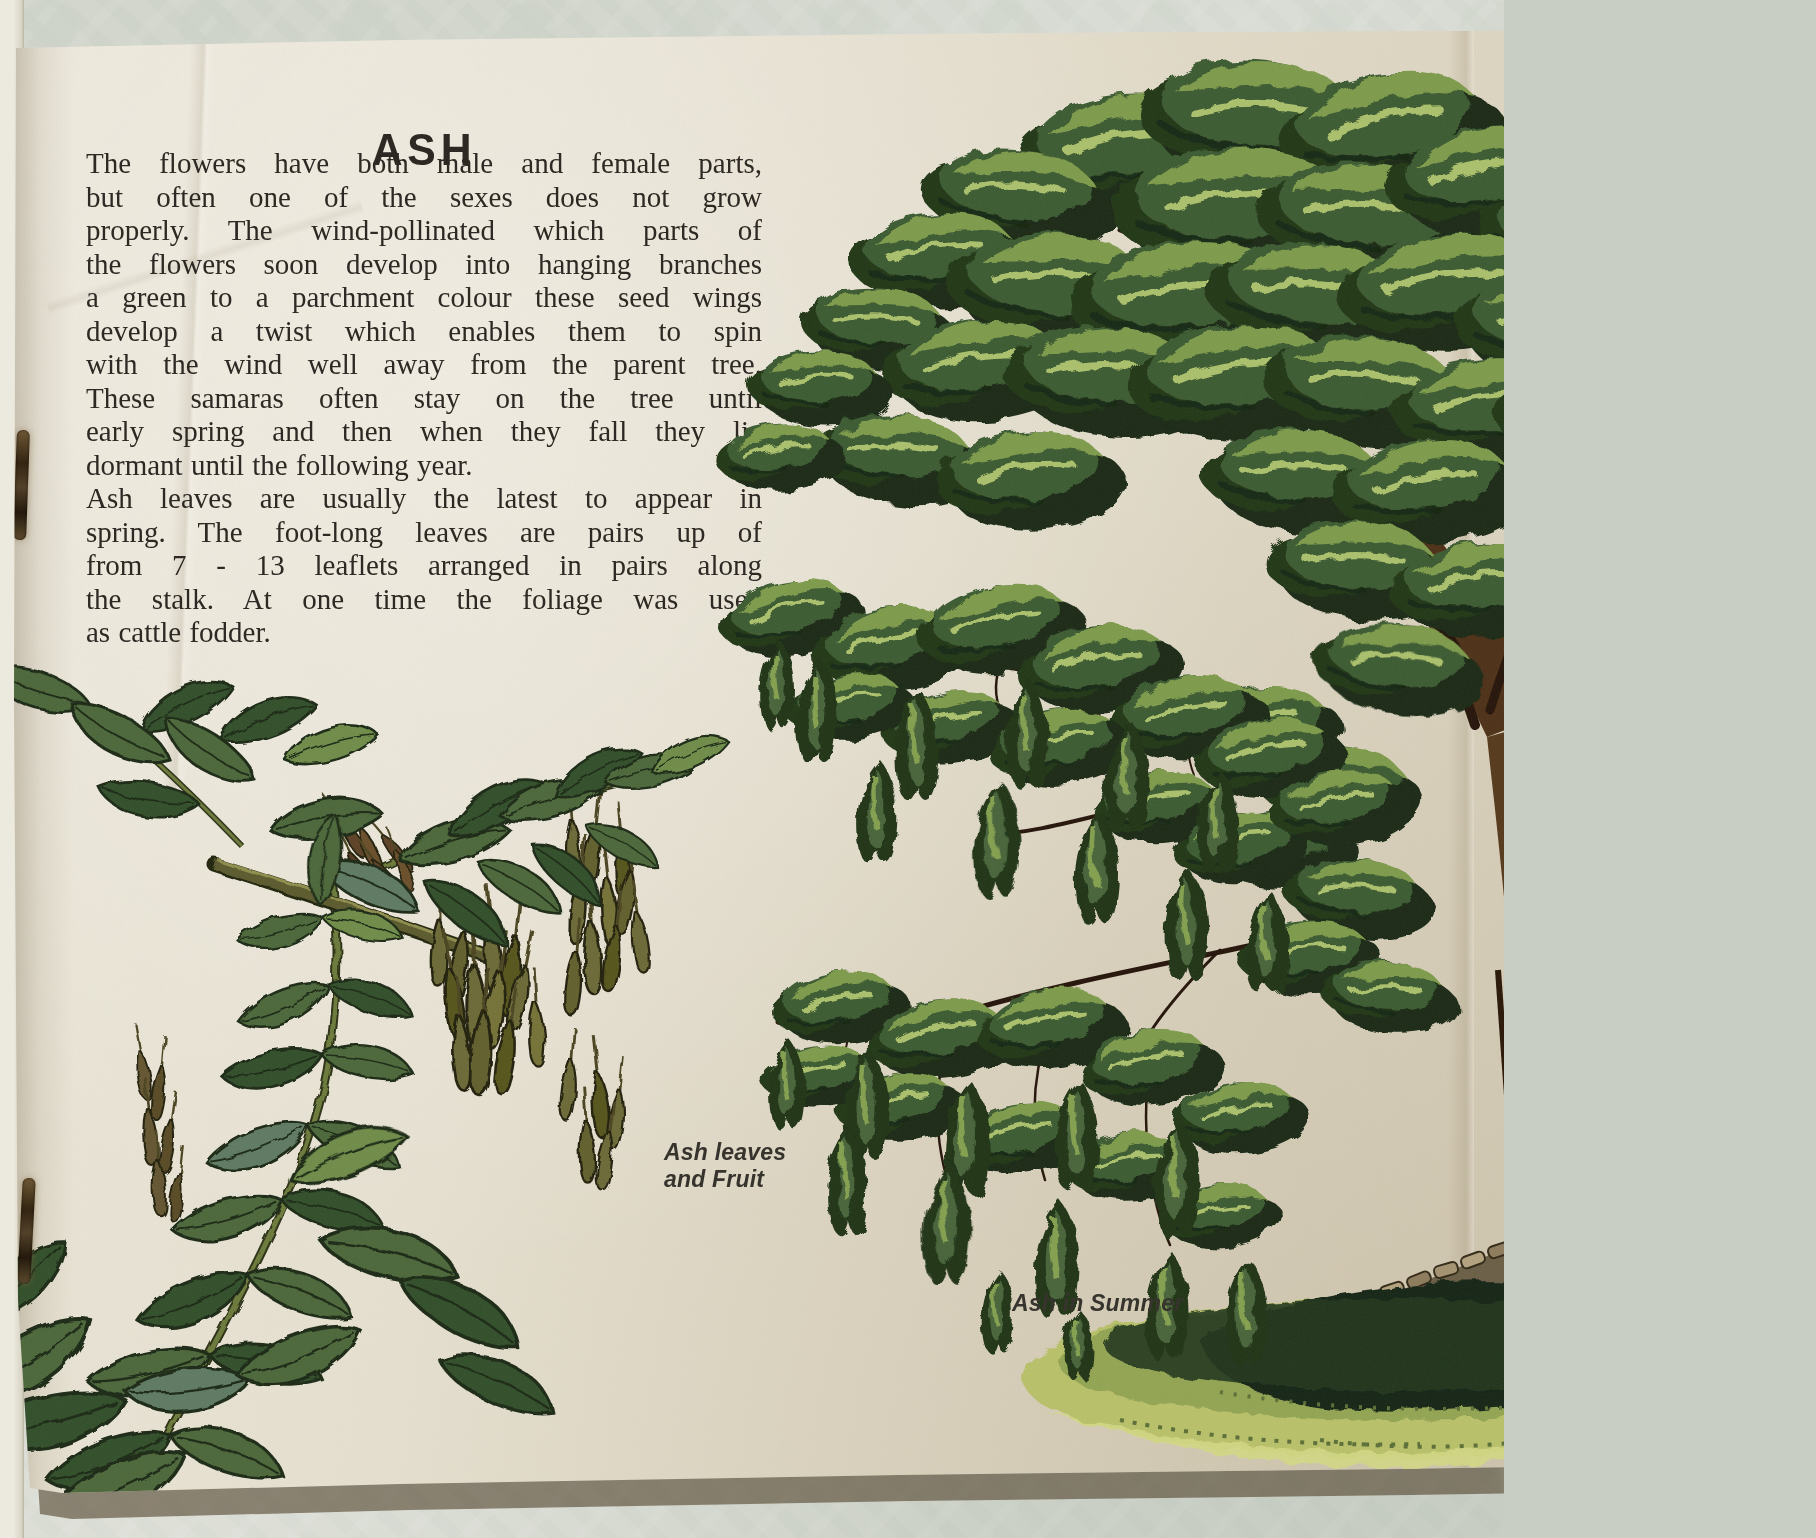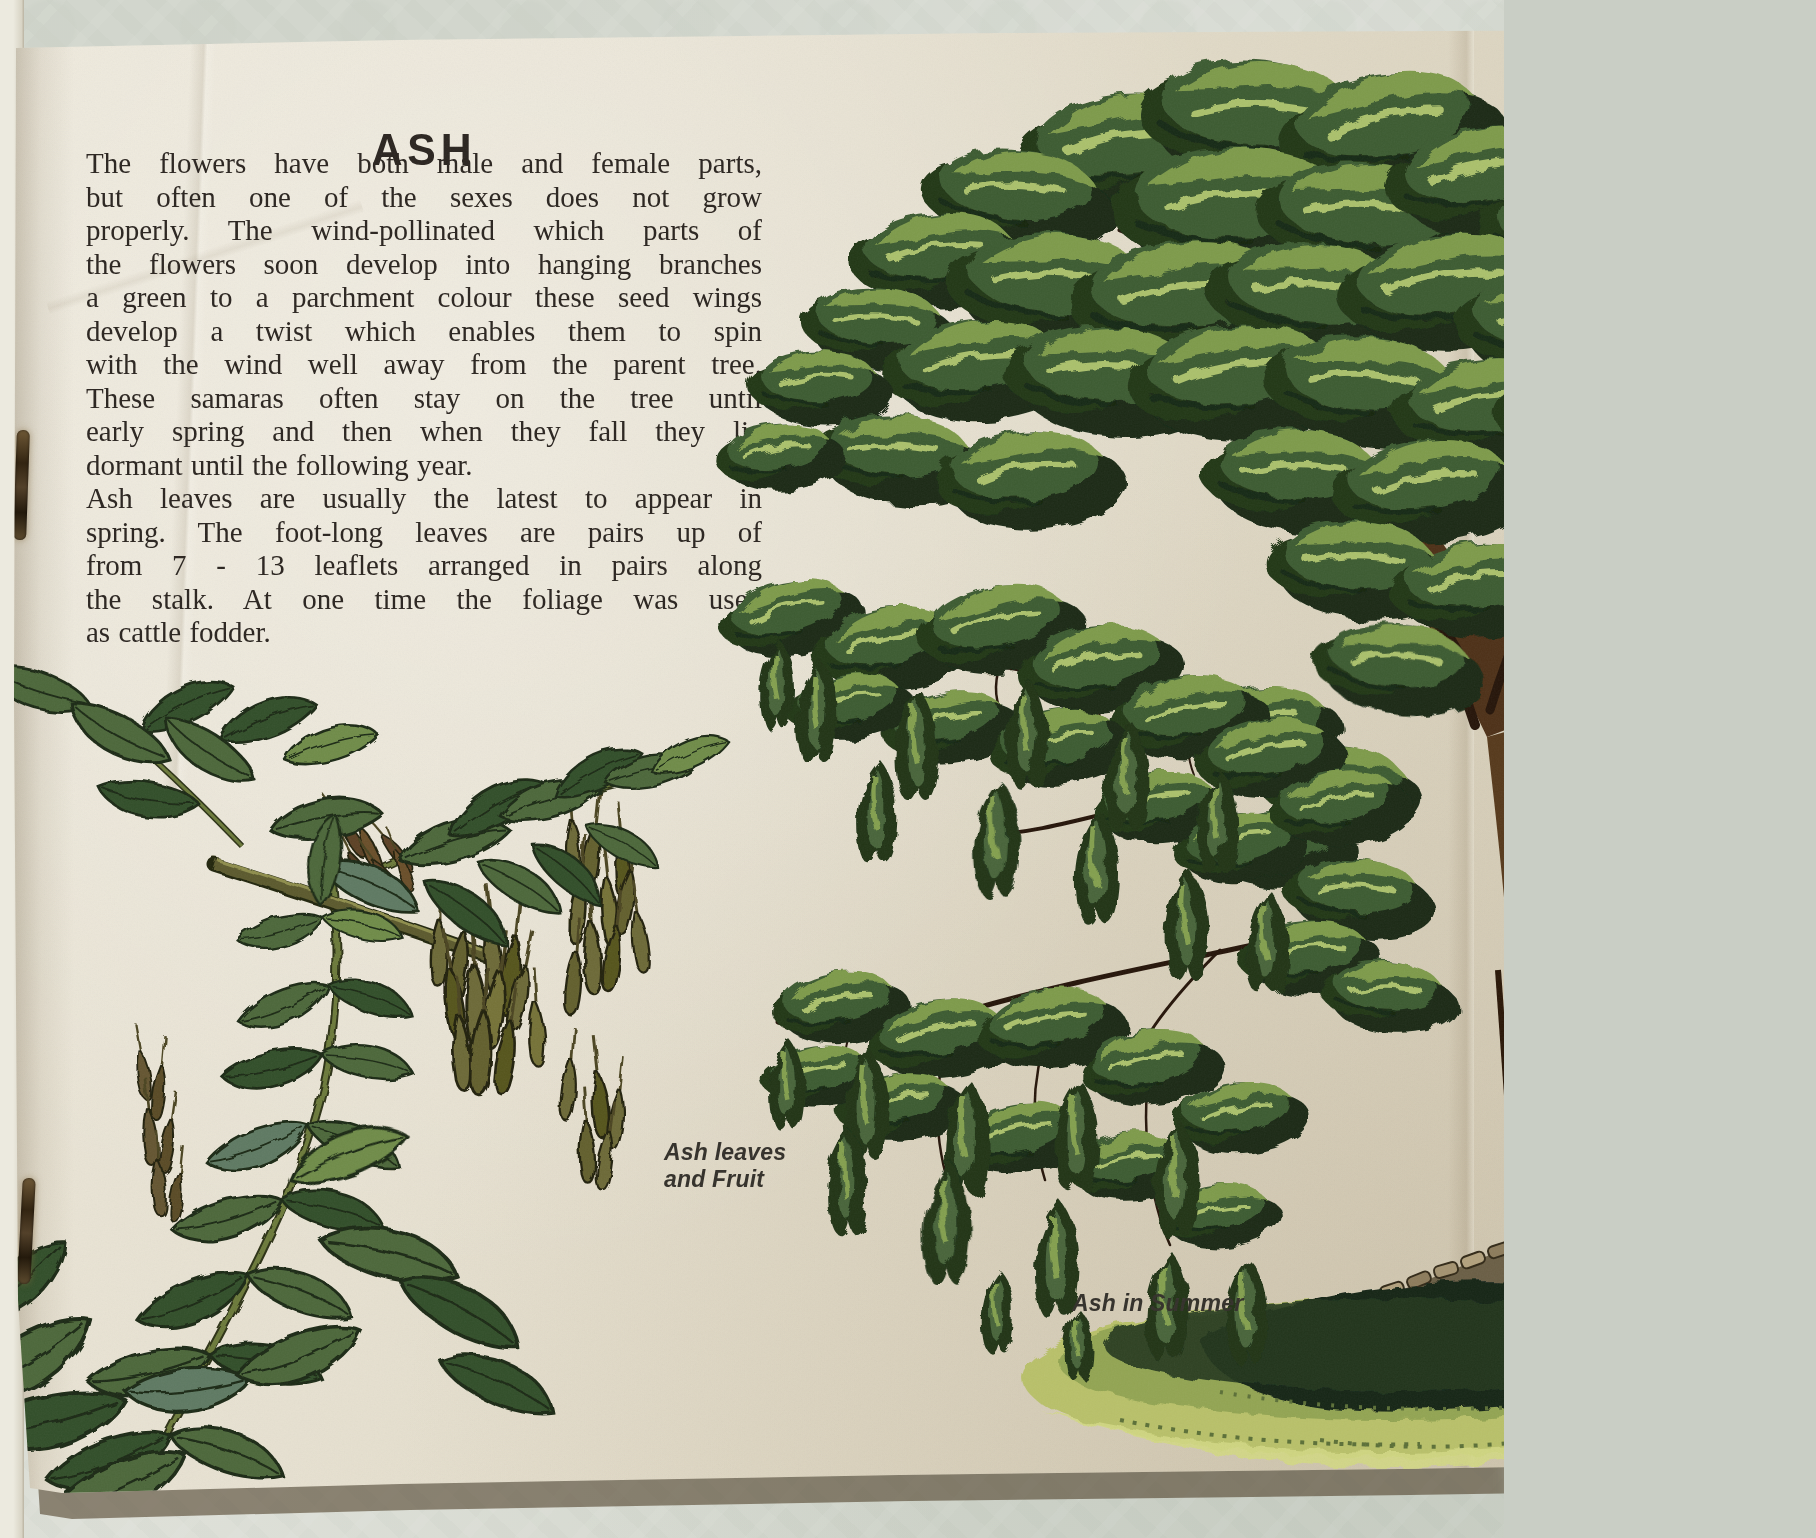--- a/index.html
+++ b/index.html
@@ -49,21 +49,21 @@
       letter-spacing:5px;color:#2b2520;transform:scaleX(.97);}
   .bodytext{position:absolute;left:86px;top:147px;width:676px;
       font-size:29px;line-height:33.5px;color:#2b2520;}
   .tline{text-align:justify;text-align-last:justify;height:33.5px;overflow:hidden;
       word-spacing:1px;}
   .tline.last{text-align-last:left;}
   .caption{position:absolute;font-family:"Liberation Sans",sans-serif;
       font-style:italic;font-weight:700;font-size:23px;line-height:27px;color:#33302a;
       letter-spacing:.2px;}
   .cap-leaves{left:664px;top:1139px;}
-  .cap-tree{left:1072px;top:1290px;text-align:center;}
+  .cap-tree{left:1012px;top:1290px;text-align:center;}
   .pagenum{position:absolute;left:1680px;top:1374px;font-size:44px;font-weight:700;
       color:#2b2520;letter-spacing:1px;}
   svg{position:absolute;overflow:visible;}
   .svg-tree{left:700px;top:20px;}
   .svg-leaves{left:20px;top:620px;}
 </style>
 </head>
 <body>
 
 <div class="photo">

